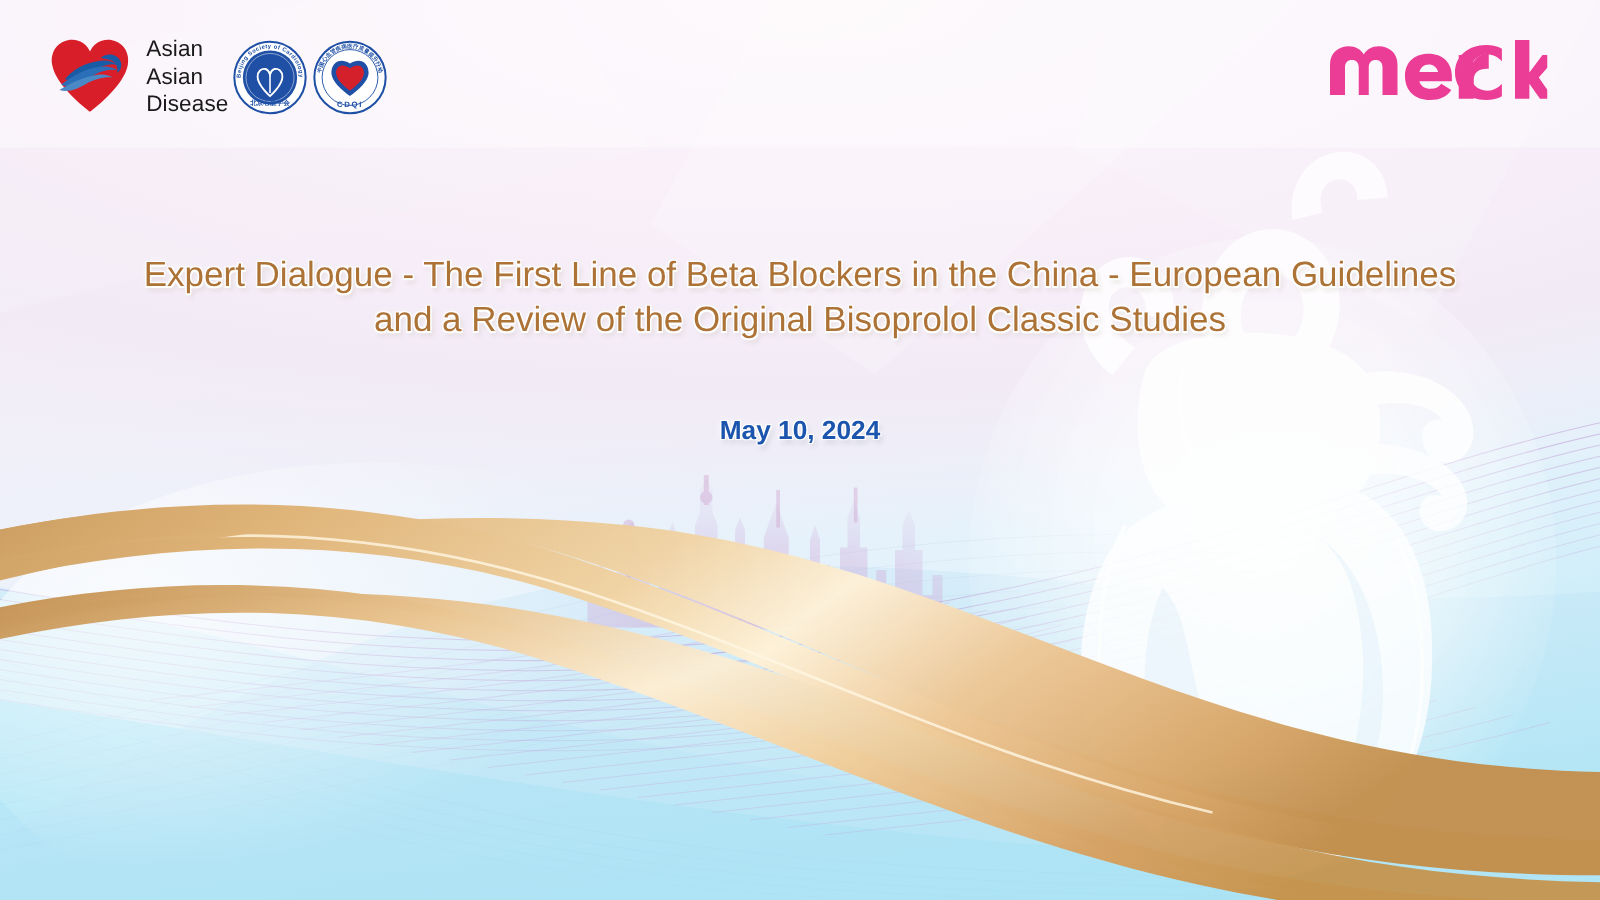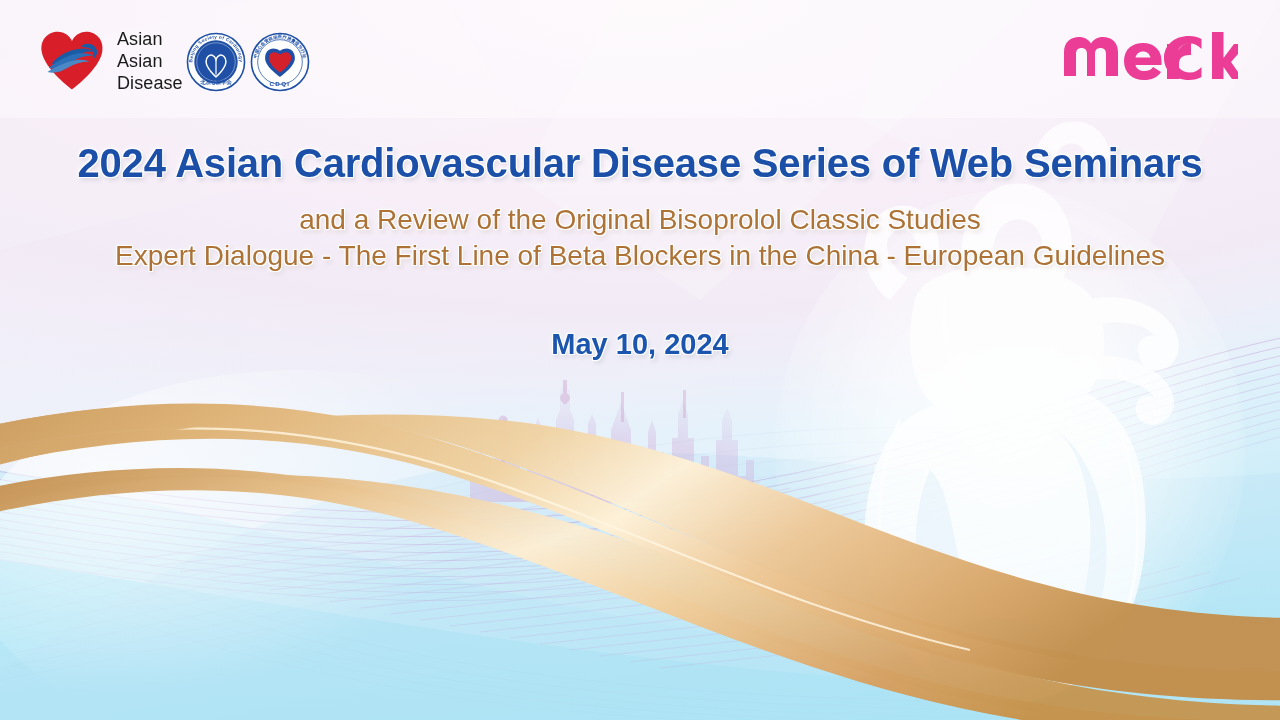--- a/index.html
+++ b/index.html
@@ -55,21 +55,21 @@
     text-shadow:
       1px 1px 0 #fff, -1px -1px 0 #fff, 1px -1px 0 #fff, -1px 1px 0 #fff,
       0 0 6px rgba(255,255,255,.95), 2px 3px 4px rgba(150,130,110,.28);
   }
   .subtitle span{ display:block; white-space:nowrap; }
 
   .schedule{
     position:absolute; left:50%; transform:translateX(-50%); top:328px;
     text-align:center;
     font-family:"Liberation Sans Narrow","Liberation Sans", sans-serif;
-    font-size:29px; font-weight:700; line-height:33px;
+    font-size:21px; font-weight:700; line-height:33px;
     color:#1b55ad;
     text-shadow:
       1px 1px 0 #fff, -1px -1px 0 #fff, 1px -1px 0 #fff, -1px 1px 0 #fff,
       0 0 7px rgba(255,255,255,.98), 2px 3px 4px rgba(120,130,160,.32);
     white-space:nowrap;
   }
   .schedule span{ display:block; }
 </style>
 </head>
 <body>
@@ -416,24 +416,23 @@
 
       <path d="M334,40 C328,33 320,29 311,29 C294,29 283,41 283,58
                C283,75 294,87 311,87 C320,87 328,83 334,76 L334,96
                C327,100 319,102 309,102 C280,102 259,84 259,58
                C259,32 280,14 309,14 C319,14 327,16 334,20 Z" transform="translate(-55,-6)"></path>
 
       <path d="M300,94 L300,0 L323,0 L323,52 L344,24 L352,24 L352,44 L338,60 L352,80 L352,94 L340,94 L323,70 L323,94 Z"></path>
     </g>
   </svg>
 
-  <div class="title">2024 Asian Cardiovascular Disease Series of Web Seminars</div>
 
   <div class="subtitle">
+    <span>Expert Dialogue - The First Line of Beta Blockers in the China - European Guidelines</span>
     <span>and a Review of the Original Bisoprolol Classic Studies</span>
-    <span>Expert Dialogue - The First Line of Beta Blockers in the China - European Guidelines</span>
   </div>
 
   <div class="schedule">
     <span>May 10, 2024</span>
   </div>
 
 </div>
 
 </body></html>

